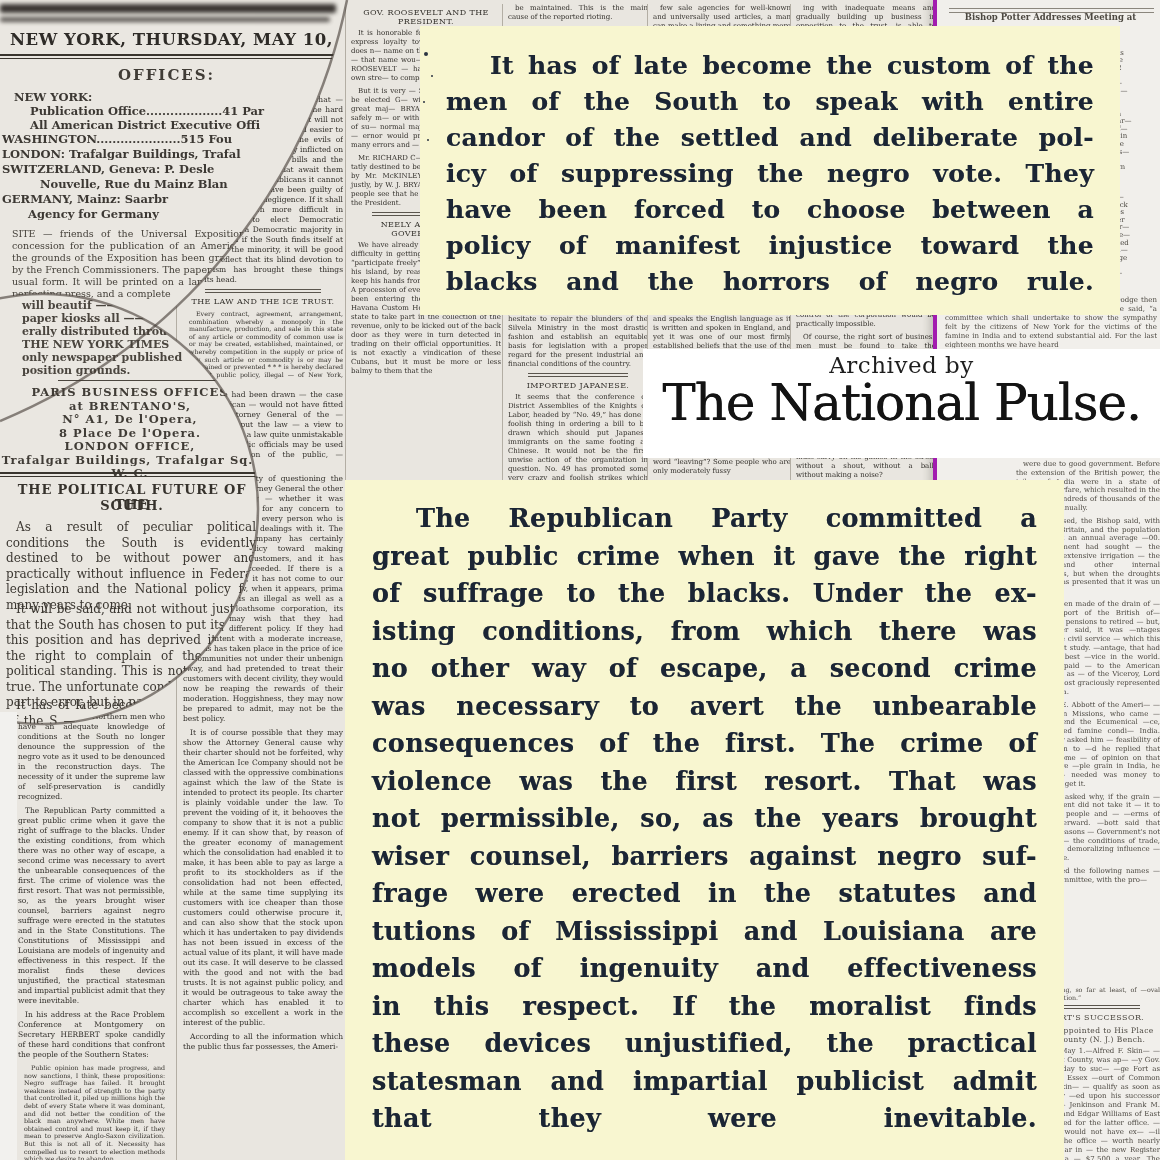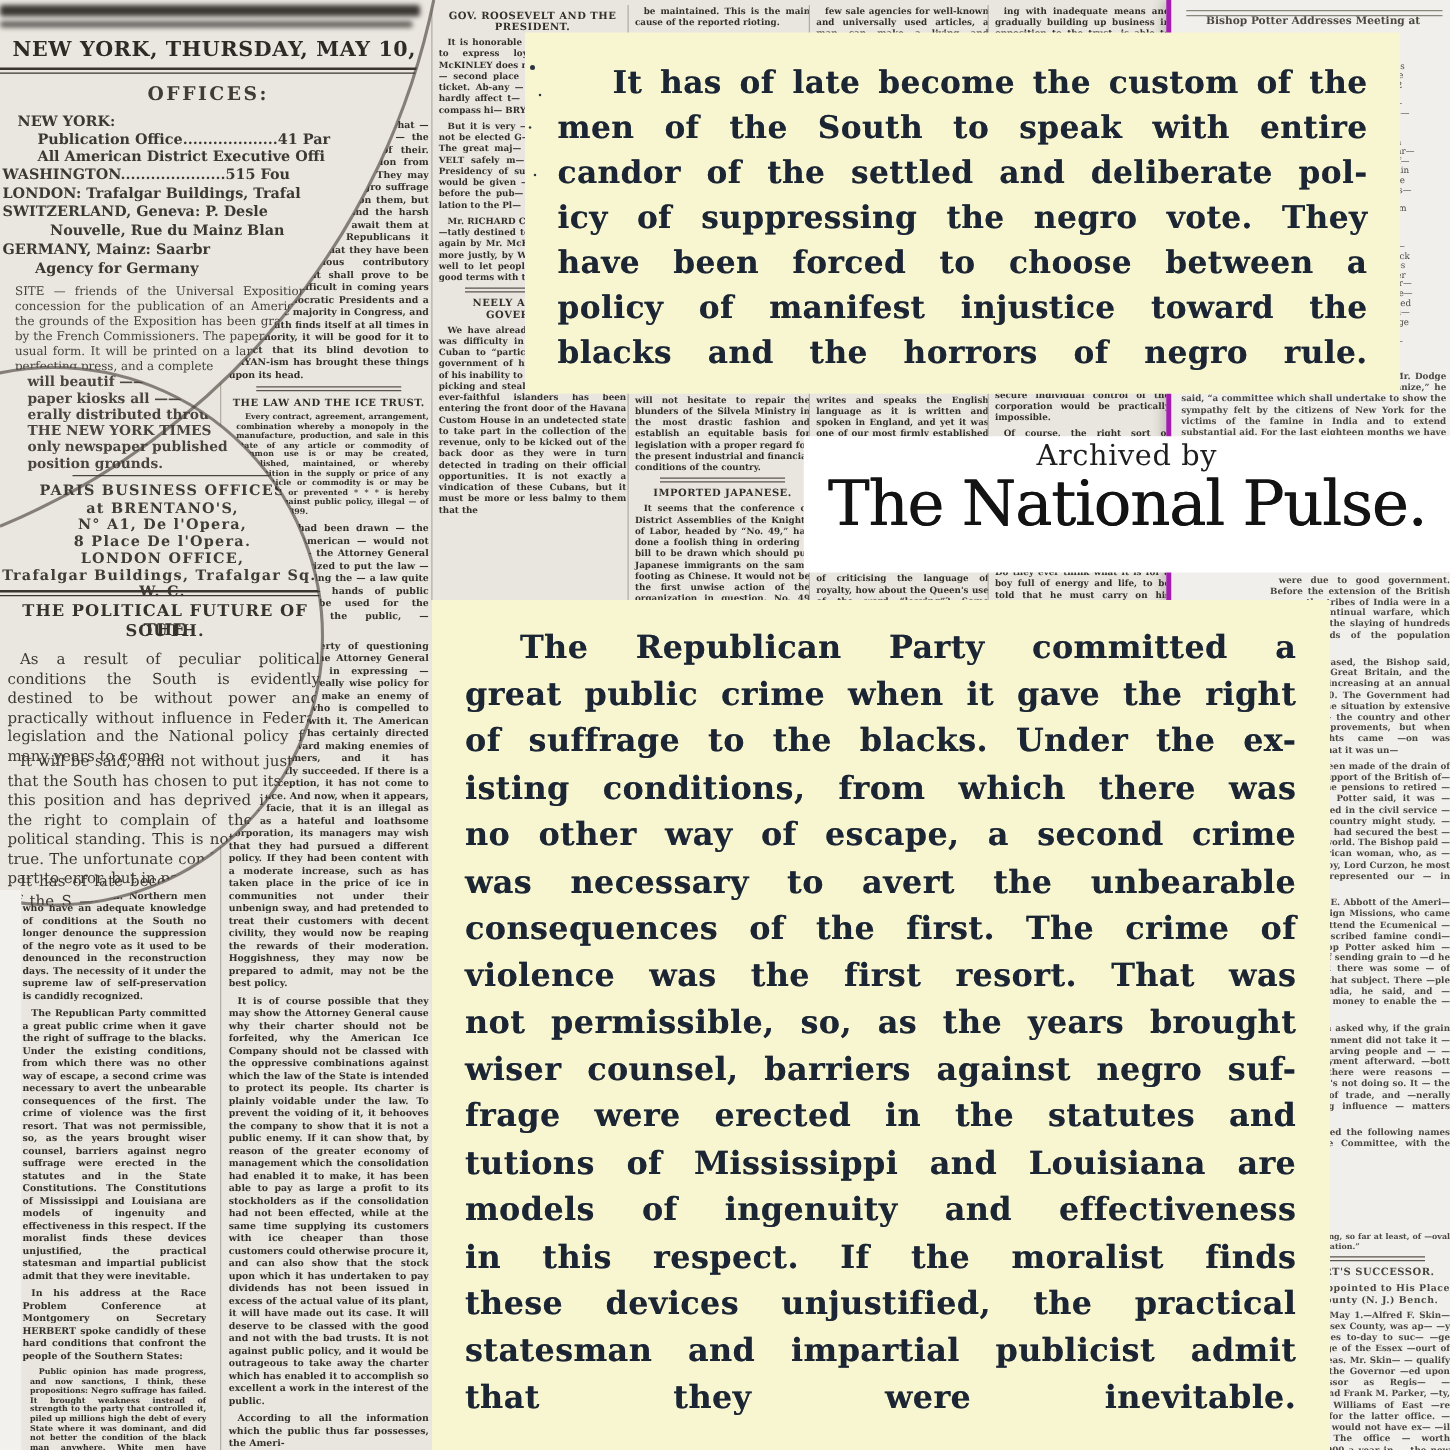--- a/index.html
+++ b/index.html
@@ -1,23 +1,23 @@
 <!DOCTYPE html>
 <html><head>
 <meta charset="utf-8">
 <style>
   html,body{margin:0;padding:0;background:#fff;}
   .canvas{position:relative;width:1160px;height:1160px;overflow:hidden;
     background:#e9e6e0;font-family:"DejaVu Serif",serif;}
   
   .tcol{position:absolute;overflow:hidden;font-size:7px;line-height:9px;color:#33302b;
     text-align:justify;}
-  .tcol p{margin:0 0 4px 0;text-indent:7px;font-weight:bold;}
+  .tcol p{margin:0 0 4px 0;text-indent:7px;}
   .tcol .xtract{font-size:6.3px;line-height:7.6px;padding-left:6px;}
-  .thead{font-size:8px;font-weight:bold;text-align:center;letter-spacing:.4px;
+  .thead{font-size:8px;font-weight:normal;text-align:center;letter-spacing:.4px;
     margin:4px 0 3px;text-indent:0 !important;}
   .hrule{width:72%;margin:4px auto;border-top:1px solid #5a554d;border-bottom:1px solid #5a554d;height:2px;}
   .vline{border-left:1px solid #b3aea4;}
   .sp{width:100%;}
   
   .rightsheet{position:absolute;left:933px;top:0;width:227px;height:1160px;
     background:#f1efeb;border-left:4px solid #a21caf;box-shadow:-4px 0 7px rgba(40,35,30,.18);}
   .rightsheet .tcol{color:#4c4841;}
   .rc-toprule{position:absolute;left:12px;top:8px;right:10px;height:3px;
     border-top:1px solid #8b867d;border-bottom:1px solid #8b867d;}

